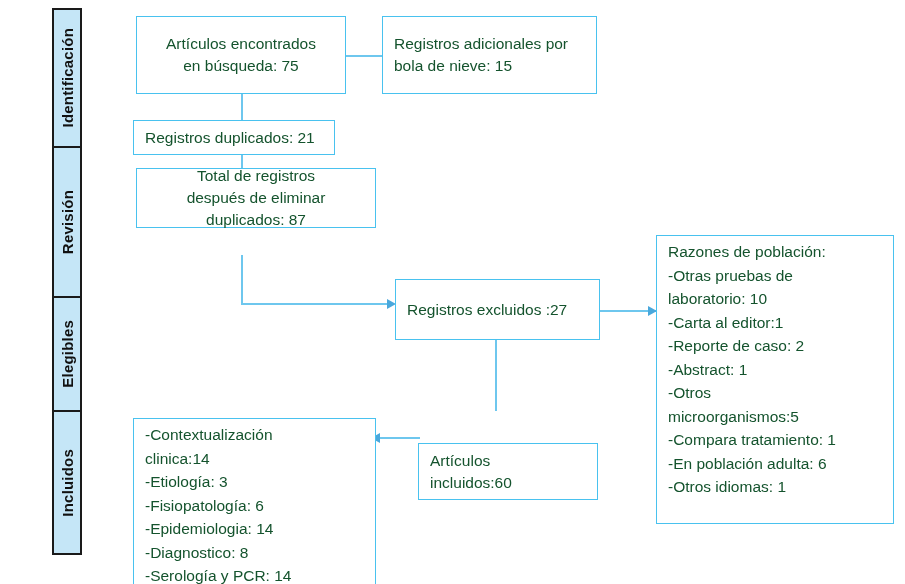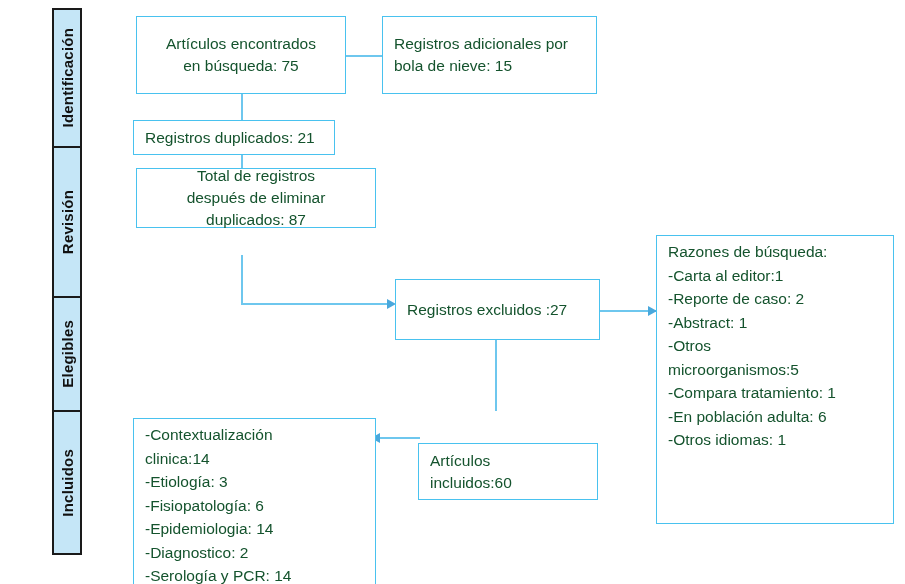--- a/index.html
+++ b/index.html
@@ -141,21 +141,23 @@
     <span class="ln">Total de registros</span>
     <span class="ln">después de eliminar</span>
     <span class="ln">duplicados: 87</span>
   </div>
 
   <div class="box left" style="left:395px; top:279px; width:205px; height:61px;">
     <span class="ln">Registros excluidos :27</span>
   </div>
 
   <div class="box left tall" style="left:656px; top:235px; width:238px; height:289px;">
-    <span class="ln">Razones de búsqueda:</span>
+    <span class="ln">Razones de población:</span>
+    <span class="ln">-Otras pruebas de</span>
+    <span class="ln">laboratorio: 10</span>
     <span class="ln">-Carta al editor:1</span>
     <span class="ln">-Reporte de caso: 2</span>
     <span class="ln">-Abstract: 1</span>
     <span class="ln">-Otros</span>
     <span class="ln">microorganismos:5</span>
     <span class="ln">-Compara tratamiento: 1</span>
     <span class="ln">-En población adulta: 6</span>
     <span class="ln">-Otros idiomas: 1</span>
   </div>
 
@@ -163,17 +165,17 @@
     <span class="ln">Artículos</span>
     <span class="ln">incluidos:60</span>
   </div>
 
   <div class="box left tall" style="left:133px; top:370px; width:243px; height:180px;margin-top:48px;">
     <span class="ln">-Contextualización</span>
     <span class="ln">clinica:14</span>
     <span class="ln">-Etiología: 3</span>
     <span class="ln">-Fisiopatología: 6</span>
     <span class="ln">-Epidemiologia: 14</span>
-    <span class="ln">-Diagnostico: 2</span>
+    <span class="ln">-Diagnostico: 8</span>
     <span class="ln">-Serología y PCR: 14</span>
   </div>
 
 </div>
 
 </body></html>

